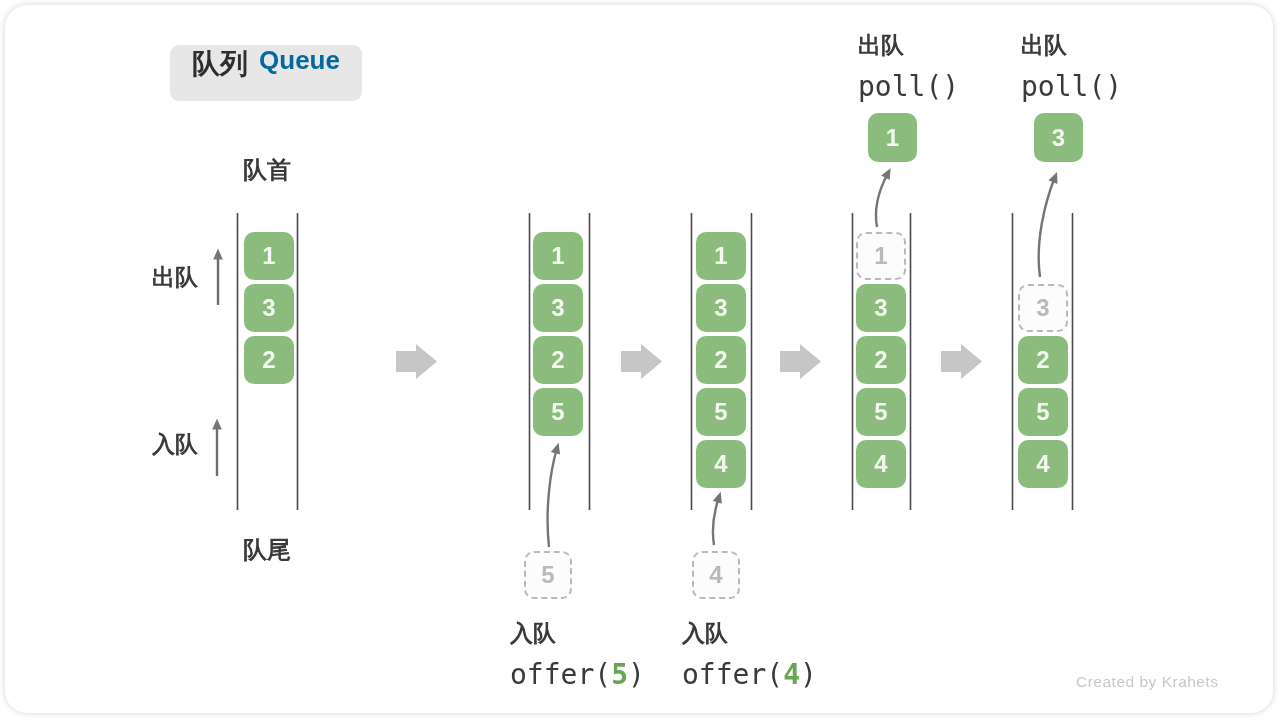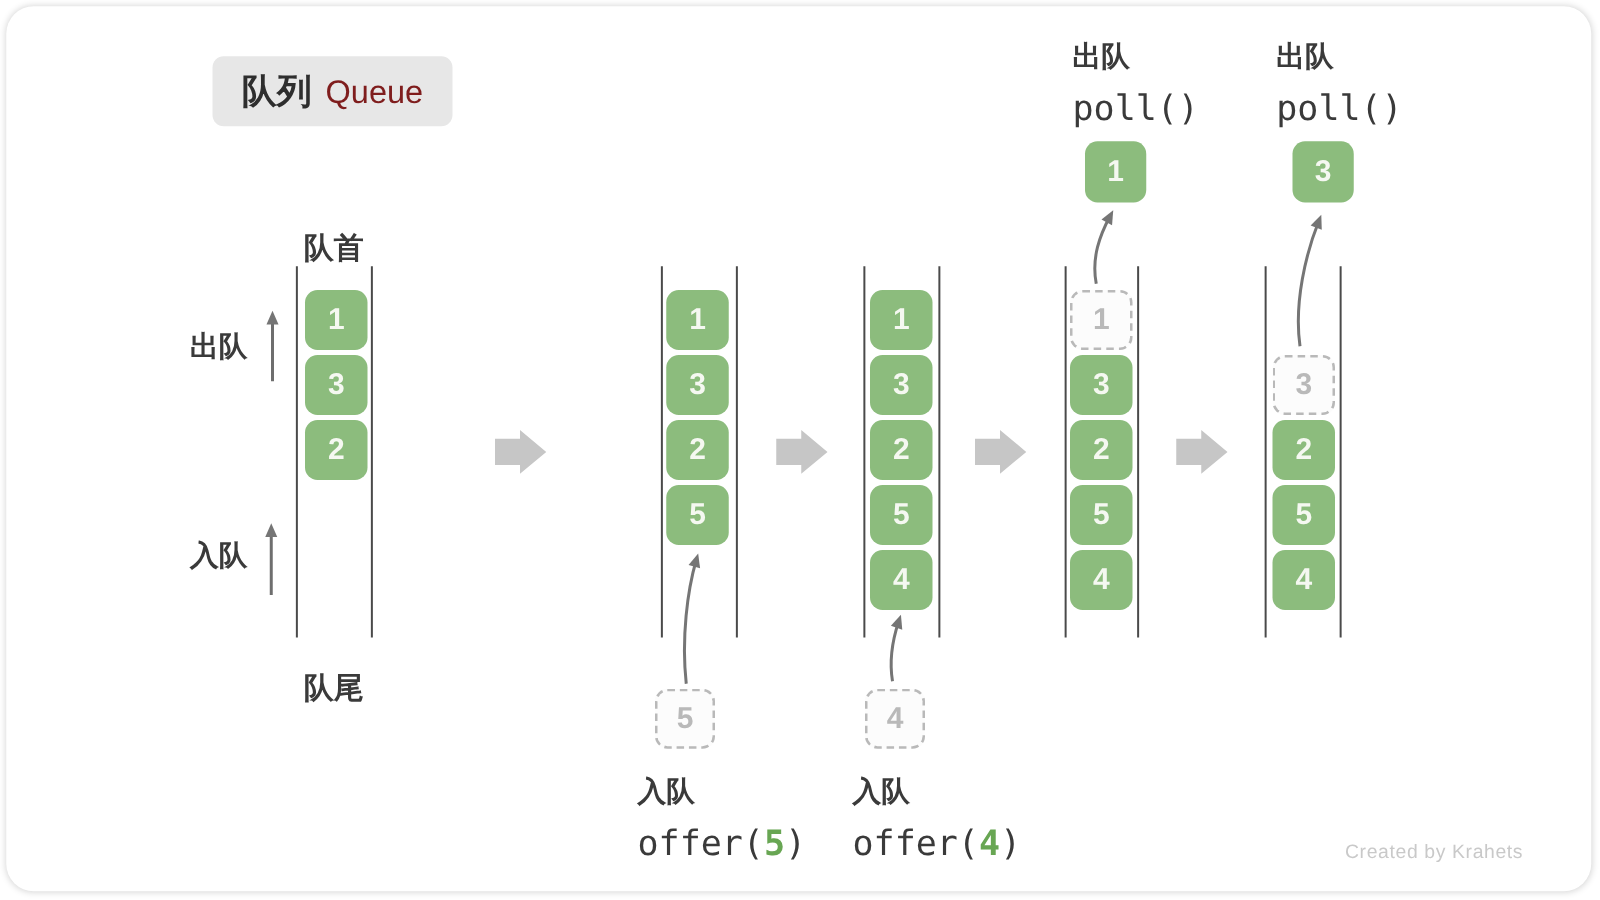--- a/index.html
+++ b/index.html
@@ -11,24 +11,24 @@
   .card {
     position:absolute; left:5px; top:5px; width:1268px; height:708px;
     background:#ffffff; border-radius:22px;
     box-shadow:0 0 6px rgba(0,0,0,0.18);
   }
   .decor { position:absolute; left:0; top:0; width:1280px; height:720px; }
 
   .title-box {
     position:absolute; left:170px; top:45px; width:192px; height:56px;
     background:#e7e7e7; border-radius:9px;
-    display:flex; align-items:center; justify-content:center; gap:11px;
+    display:flex; align-items:flex-start; justify-content:center; gap:11px;
   }
   .title-zh { font-size:28px; font-weight:700; color:#2e2e2e; }
-  .title-en { font-size:26px; font-weight:400; color:#7f1d1d; }
+  .title-en { font-size:26px; font-weight:700; color:#0369a1; }
 
   .zh-label { position:absolute; font-size:24px; font-weight:700; color:#3a3a3a; white-space:nowrap; }
   .side-label { position:absolute; font-size:23px; font-weight:700; color:#3a3a3a; white-space:nowrap; }
 
   .qbox {
     position:absolute; width:50px; height:48px; box-sizing:border-box;
     background:#8cbc7d; border-radius:10px;
     color:#f5f8f1; font-size:24px; font-weight:700;
     display:flex; align-items:center; justify-content:center;
   }
@@ -94,21 +94,21 @@
     <path d="M877,227 C873,206 880,188 888,173" marker-end="url(#ah)"></path>
     <path d="M1040,277 C1035,242 1045,202 1055,177" marker-end="url(#ah)"></path>
   </g>
 </svg>
 
 <div class="title-box">
   <span class="title-zh">队列</span>
   <span class="title-en">Queue</span>
 </div>
 
-<div class="zh-label" style="left:243px; top:154px;margin-top:28px;">队首</div>
+<div class="zh-label" style="left:243px; top:154px;">队首</div>
 <div class="zh-label" style="left:243px; top:534px;">队尾</div>
 <div class="side-label" style="left:152px; top:262px;">出队</div>
 <div class="side-label" style="left:152px; top:429px;">入队</div>
 
 <div class="qbox" style="left:244px; top:232px;">1</div>
 <div class="qbox" style="left:244px; top:284px;">3</div>
 <div class="qbox" style="left:244px; top:336px;">2</div>
 
 <div class="qbox" style="left:533px; top:232px;">1</div>
 <div class="qbox" style="left:533px; top:284px;">3</div>

